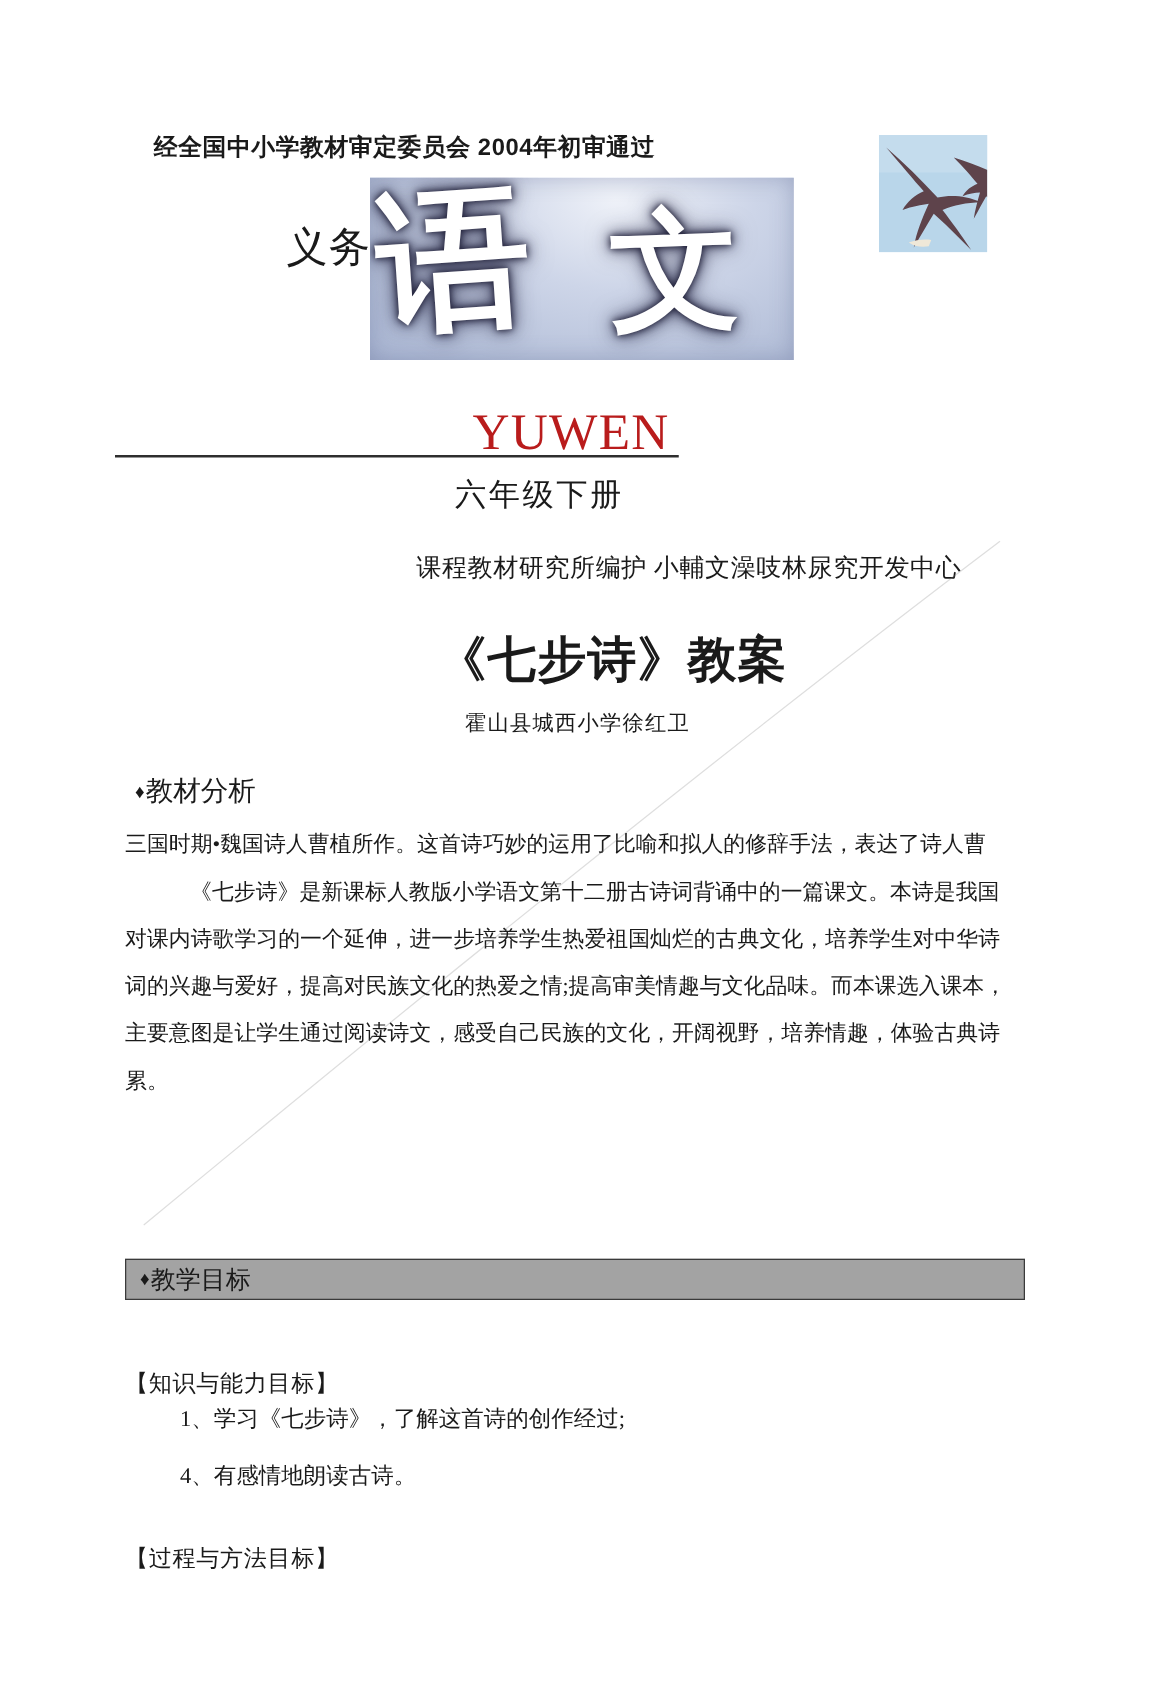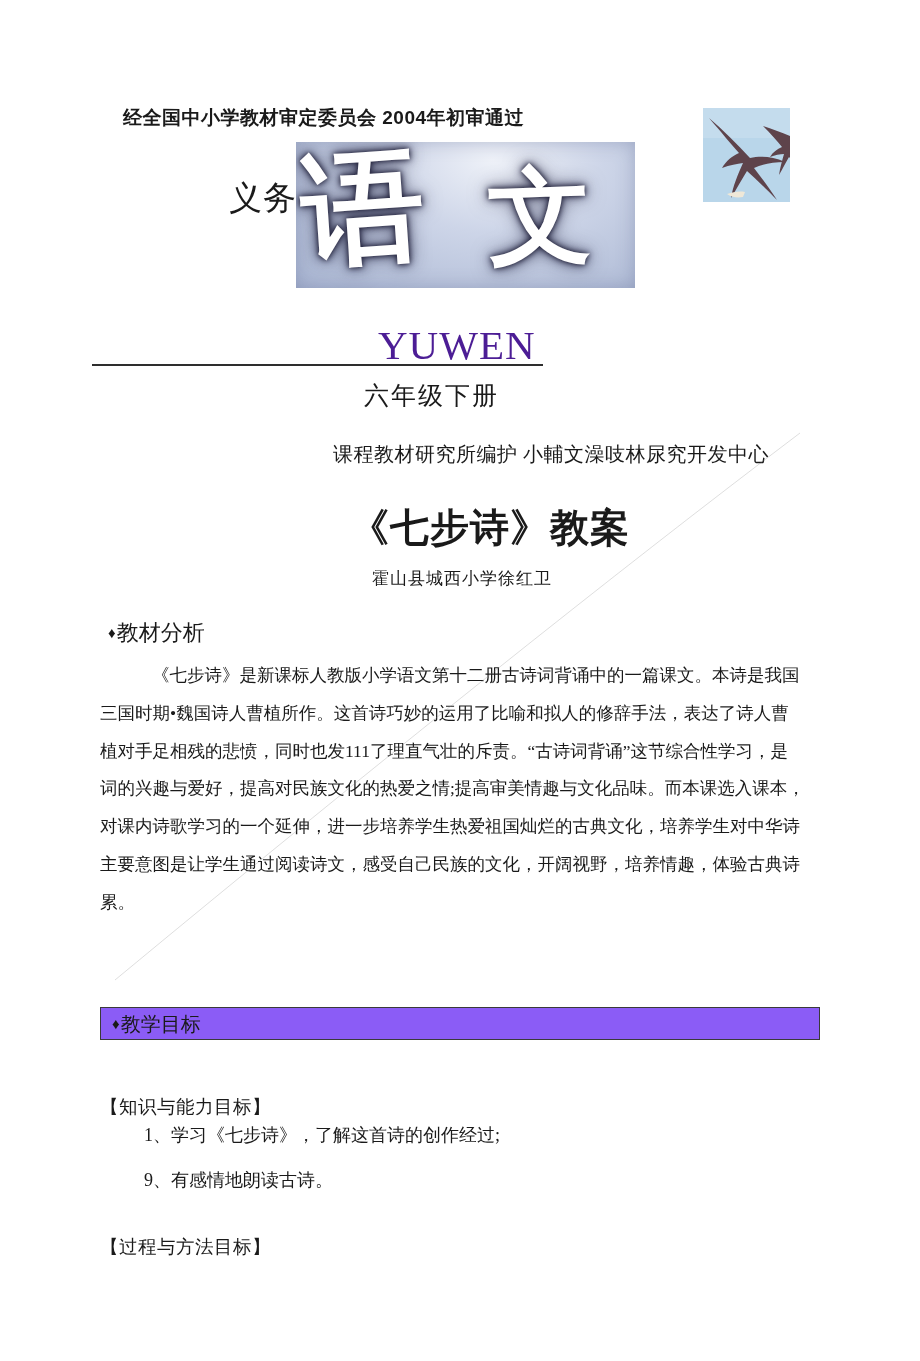--- a/index.html
+++ b/index.html
@@ -24,38 +24,38 @@
   .cover-char{
     position:absolute;color:#ffffff;font-weight:bold;
     font-family:"DejaVu Sans","Liberation Sans",sans-serif;
     text-shadow:0 0 5px #23233a,0 0 10px rgba(20,20,50,0.85),0 0 20px rgba(30,30,60,0.6);
   }
   .cover-char.c1{left:6px;top:-14px;font-size:122px;transform:rotate(-4deg);}
   .cover-char.c2{left:192px;top:6px;font-size:104px;transform:rotate(-2deg);}
 
   .swallow-box{left:703px;top:108px;width:87px;height:94px;z-index:2;overflow:hidden;}
 
-  .yuwen{left:378px;top:321px;font-size:41px;letter-spacing:1px;color:#4c1d95;}
+  .yuwen{left:378px;top:321px;font-size:41px;letter-spacing:1px;color:#b91c1c;}
   .rule{left:92px;top:364px;width:451px;height:0;border-top:2px solid #2e2e2e;}
   .grade{left:364px;top:379px;font-size:25px;letter-spacing:2px;font-weight:400;}
   .publisher{left:333px;top:441px;font-size:20px;font-weight:500;letter-spacing:0.5px;font-family:Liberation Serif, serif;}
 
   .doc-title{left:350px;top:501px;font-size:39px;font-weight:bold;letter-spacing:1px;}
   .author{left:372px;top:567px;font-size:17px;letter-spacing:1px;}
 
   .sec-head{left:108px;top:618px;font-size:22px;font-weight:500;text-align:center;}
   .bullet{font-size:15px;vertical-align:2px;margin-right:1px;}
 
   .analysis{left:100px;top:657px;width:722px;font-size:17.5px;line-height:37.8px;text-align:justify;}
   .analysis .line{white-space:nowrap;}
   .analysis .line.indent{padding-left:52px;}
 
   .obj-box{
     left:100px;top:1007px;width:718px;height:31px;
-    border:1px solid #3a3a3a;background:#8b5cf6;
+    border:1px solid #3a3a3a;background:#a3a3a3;
   }
   .obj-box .obj-head{margin-left:11px;line-height:31px;font-size:20px;font-weight:500;}
 
   .goal-head{font-size:18.5px;letter-spacing:0.5px;margin-top:16px;}
   .g1{left:100px;top:1078px;}
   .g2{left:100px;top:1218px;}
   .goal-item{left:144px;top:1123px;font-size:18px;}
   .gi2{top:1168px;}
 
   .crease{left:0;top:0;width:920px;height:1361px;z-index:3;pointer-events:none;}
@@ -88,35 +88,34 @@
 <div class="abs publisher sans">课程教材研究所编护  小輔文澡吱林尿究开发中心</div>
 
 <div class="abs doc-title sans">《七步诗》教案</div>
 <div class="abs author serif">霍山县城西小学徐红卫</div>
 
 <div class="abs sec-head sans">
   <span class="bullet">♦</span><span>教材分析</span>
 </div>
 
 <div class="abs analysis serif">
+  <div class="line">三国时期•魏国诗人曹植所作。这首诗巧妙的运用了比喻和拟人的修辞手法，表达了诗人曹</div>
   <div class="line indent">《七步诗》是新课标人教版小学语文第十二册古诗词背诵中的一篇课文。本诗是我国</div>
-  <div class="line">三国时期•魏国诗人曹植所作。这首诗巧妙的运用了比喻和拟人的修辞手法，表达了诗人曹</div>
-  <div class="line">植对手足相残的悲愤，同时也发111了理直气壮的斥责。“古诗词背诵”这节综合性学习，是</div>
+  <div class="line">对课内诗歌学习的一个延伸，进一步培养学生热爱祖国灿烂的古典文化，培养学生对中华诗</div>
   <div class="line">词的兴趣与爱好，提高对民族文化的热爱之情;提高审美情趣与文化品味。而本课选入课本，</div>
-  <div class="line">对课内诗歌学习的一个延伸，进一步培养学生热爱祖国灿烂的古典文化，培养学生对中华诗</div>
   <div class="line">主要意图是让学生通过阅读诗文，感受自己民族的文化，开阔视野，培养情趣，体验古典诗</div>
   <div class="line">累。</div>
 </div>
 
 <div class="abs obj-box">
   <div class="obj-head sans">
     <span class="bullet">♦</span><span>教学目标</span>
   </div>
 </div>
 
 <div class="abs goal-head g1 serif">【知识与能力目标】</div>
 <div class="abs goal-item serif">1、学习《七步诗》，了解这首诗的创作经过;</div>
-<div class="abs goal-item gi2 serif">9、有感情地朗读古诗。</div>
+<div class="abs goal-item gi2 serif">4、有感情地朗读古诗。</div>
 <div class="abs goal-head g2 serif">【过程与方法目标】</div>
 
 <svg class="abs crease" xmlns="http://www.w3.org/2000/svg" width="920" height="1361" viewBox="0 0 920 1361">
   <path d="M800 433 Q520 645 115 980" stroke="#8a8a8a" stroke-opacity="0.28" stroke-width="1" fill="none"></path>
 </svg>
 
 </body></html>

